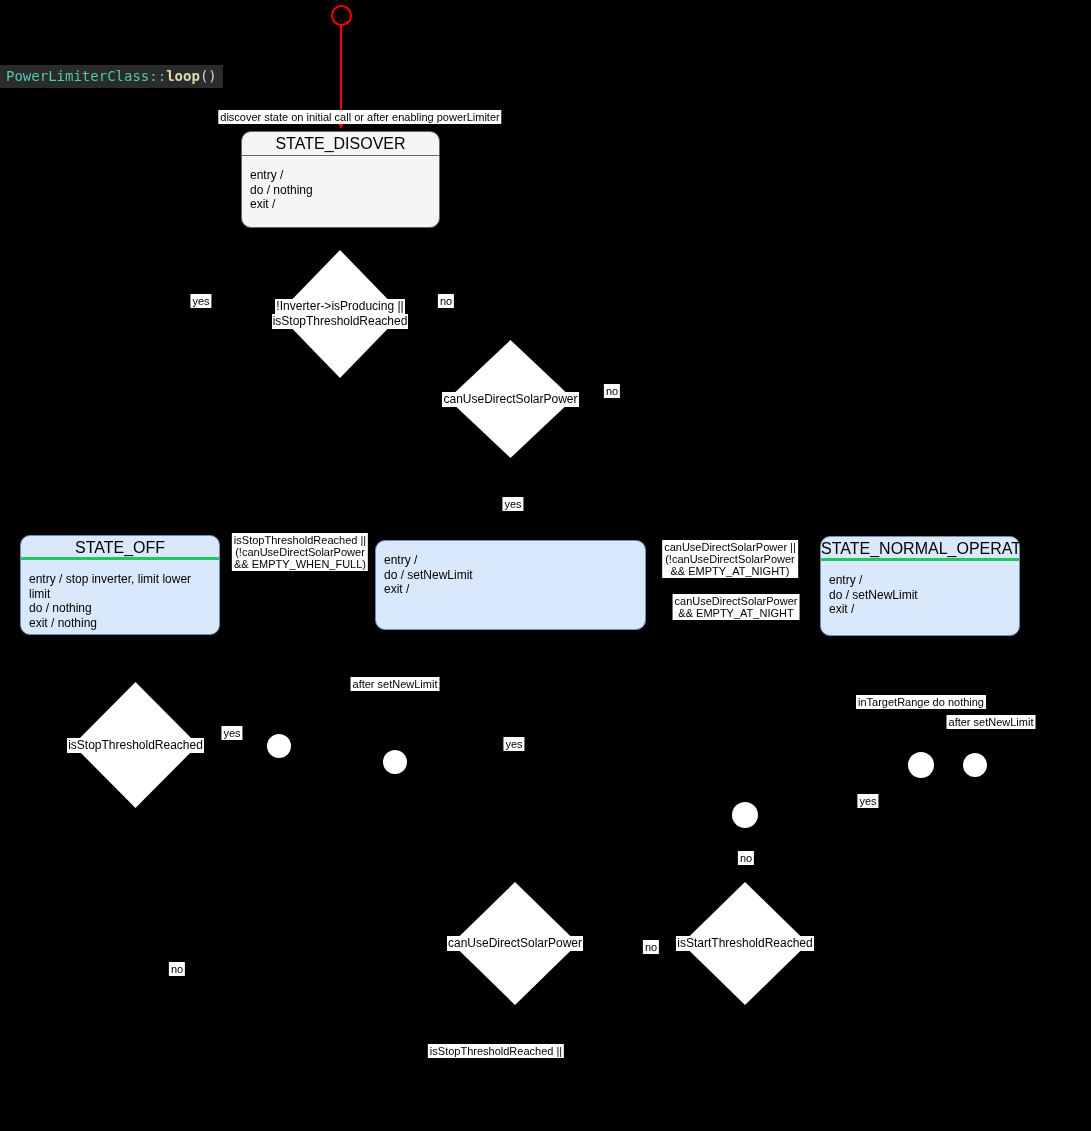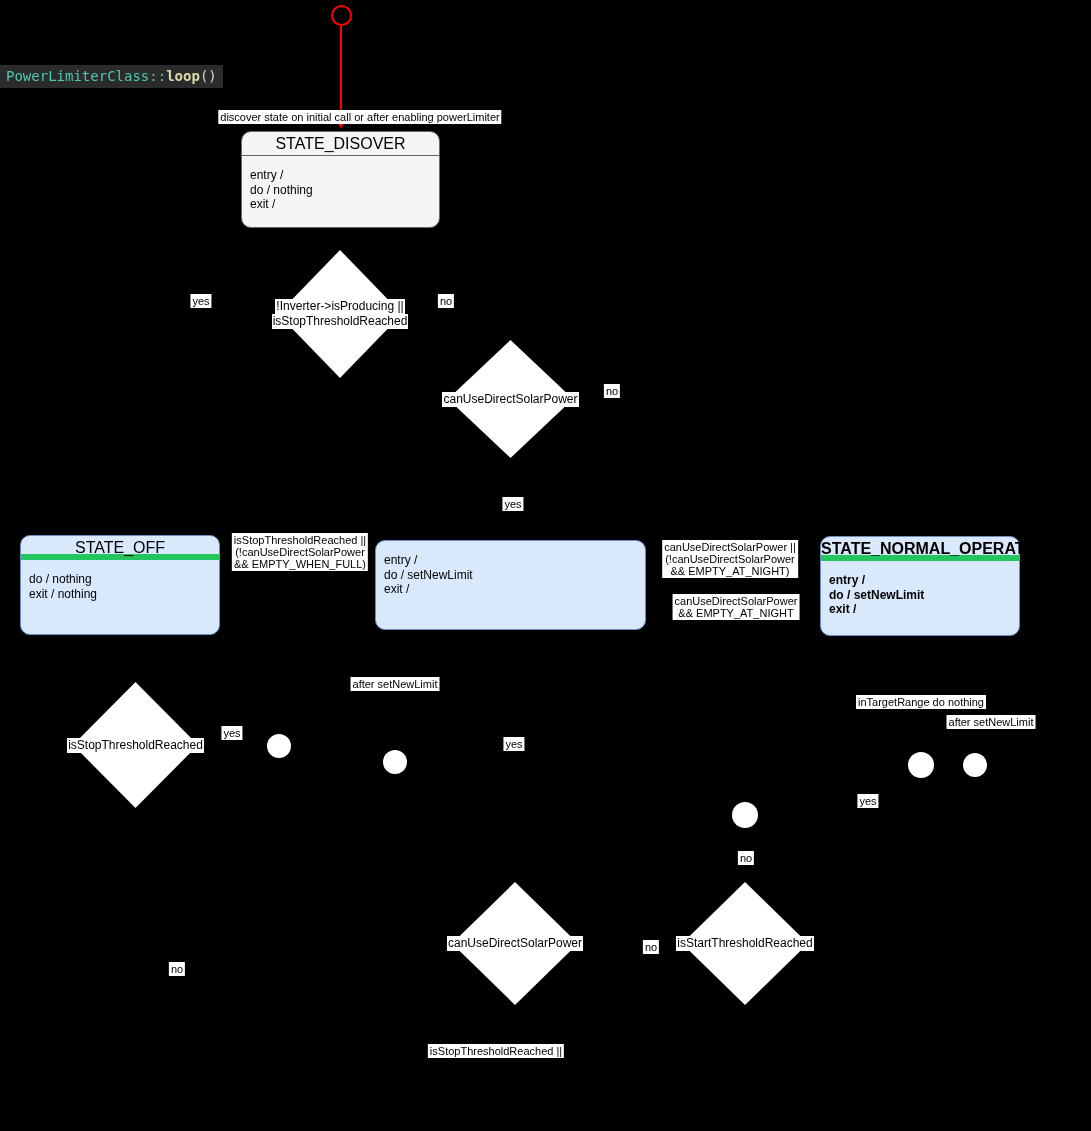--- a/index.html
+++ b/index.html
@@ -9,21 +9,21 @@
     -webkit-font-smoothing:antialiased;
   }
   * { box-sizing:border-box; }
 
   
   .state { position:absolute; border-radius:10px; border:1px solid #666666; color:#000; font-size:12px; }
   .state.gray { background:#f5f5f5; border-color:#666666; }
   .state.blue { background:#dae8fc; border-color:#6c8ebf; }
   .state-title { height:24px; line-height:24px; text-align:center; font-size:16px; }
   .gray .state-title { border-bottom:1px solid #666666; }
-  .blue .state-title { border-bottom:6px solid #22c55e; }
+  .blue .state-title { border-bottom:3px solid #22c55e; }
   .state-body { padding:12px 8px 0 8px; line-height:14.5px; font-size:12px; text-align:left; }
 
   
   .diamond { position:absolute; background:#ffffff;
     clip-path:polygon(50% 0%,100% 50%,50% 100%,0% 50%); }
   .diamond-label { position:absolute; display:flex; flex-direction:column; align-items:center;
     justify-content:center; text-align:right; color:#000; font-size:12px; line-height:15px; }
   .diamond-label span { background:#ffffff; padding:0 1px; white-space:nowrap; }
 
   
@@ -83,20 +83,21 @@
   <div class="diamond" style="left:448px;top:340px;width:125px;height:118px;"></div>
   <div class="diamond-label" style="left:448px;top:340px;width:125px;height:118px;">
     <span>canUseDirectSolarPower</span>
   </div>
   <div class="lbl" style="left:612px;top:384px;">no</div>
   <div class="lbl" style="left:513px;top:497px;">yes</div>
 
   <div class="state blue" style="left:20px;top:535px;width:200px;height:100px;">
     <div class="state-title">STATE_OFF</div>
     <div class="state-body">
+      <div>entry / stop inverter, limit lower limit</div>
       <div>do / nothing</div>
       <div>exit / nothing</div>
     </div>
   </div>
 
   <div class="guard" style="left:300px;top:533px;">
     <div>isStopThresholdReached ||</div>
     <div>(!canUseDirectSolarPower</div>
     <div>&amp;&amp; EMPTY_WHEN_FULL)</div>
   </div>
@@ -113,21 +114,21 @@
     <div>canUseDirectSolarPower ||</div>
     <div>(!canUseDirectSolarPower</div>
     <div>&amp;&amp; EMPTY_AT_NIGHT)</div>
   </div>
 
   <div class="guard" style="left:736px;top:594px;">
     <div>canUseDirectSolarPower</div>
     <div>&amp;&amp; EMPTY_AT_NIGHT</div>
   </div>
 
-  <div class="state blue" style="left:820px;top:536px;width:200px;height:100px;font-weight:bold;">
+  <div class="state blue" style="left:820px;top:536px;width:200px;height:100px;">
     <div class="state-title">STATE_NORMAL_OPERATION</div>
     <div class="state-body">
       <div>entry /</div>
       <div>do / setNewLimit</div>
       <div>exit /</div>
     </div>
   </div>
 
   <div class="diamond" style="left:73px;top:682px;width:125px;height:126px;"></div>
   <div class="diamond-label" style="left:73px;top:682px;width:125px;height:126px;">

